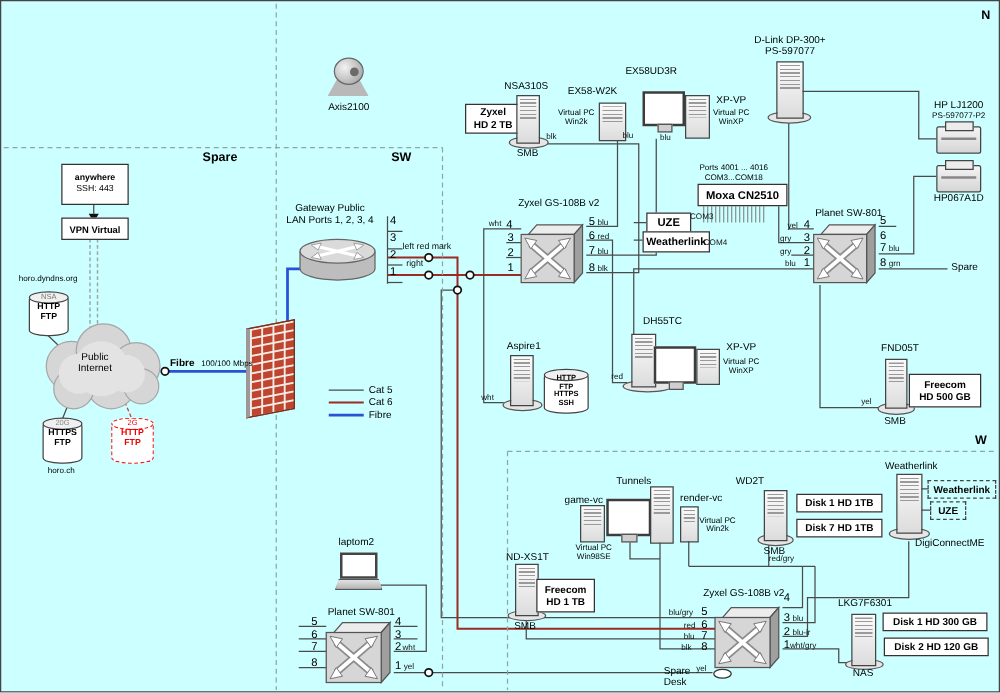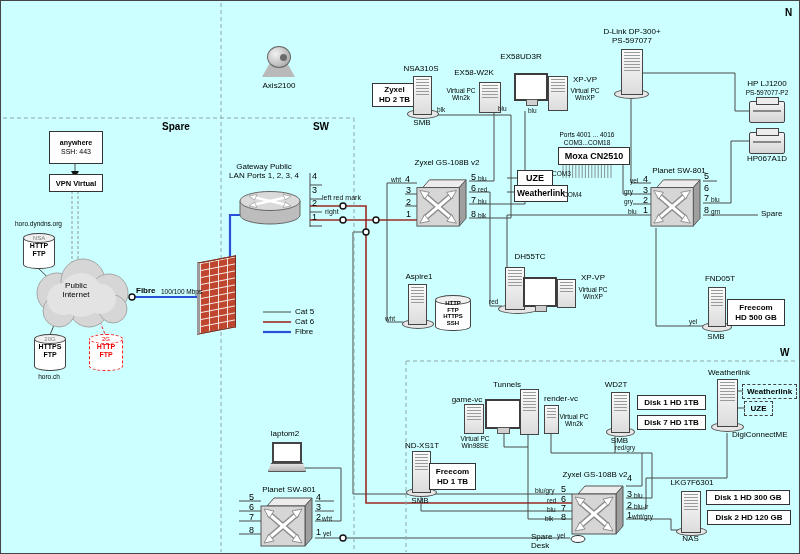--- a/index.html
+++ b/index.html
@@ -359,21 +359,21 @@
     <div>Virtual PC</div>
       <div>Win98SE</div>
   </div>
   <div class="t c" style="left:538px;top:393px;width:44px">render-vc</div>
   <div class="tower" style="left:543px;top:404px;width:13px;height:27px"></div>
   <div class="t s6 c" style="left:555px;top:412px;width:36px">
     <div>Virtual PC</div>
       <div>Win2k</div>
   </div>
 
-  <div class="t c" style="left:600px;top:379px;width:30px">WD2T</div>
+  <div class="t c" style="left:584px;top:379px;width:30px">WD2T</div>
   <div class="tower" style="left:610px;top:391px;width:17px;height:39px"></div>
   <div class="base" style="left:605px;top:426px;width:27px;height:8px"></div>
   <div class="box" style="left:636px;top:394px;width:67px;height:13px">
       <div>Disk 1 HD 1TB</div>
     </div>
   <div class="box" style="left:636px;top:414px;width:67px;height:13px">
       <div>Disk 7 HD 1TB</div>
     </div>
   <div class="t c" style="left:605px;top:435px;width:27px">SMB</div>
 

